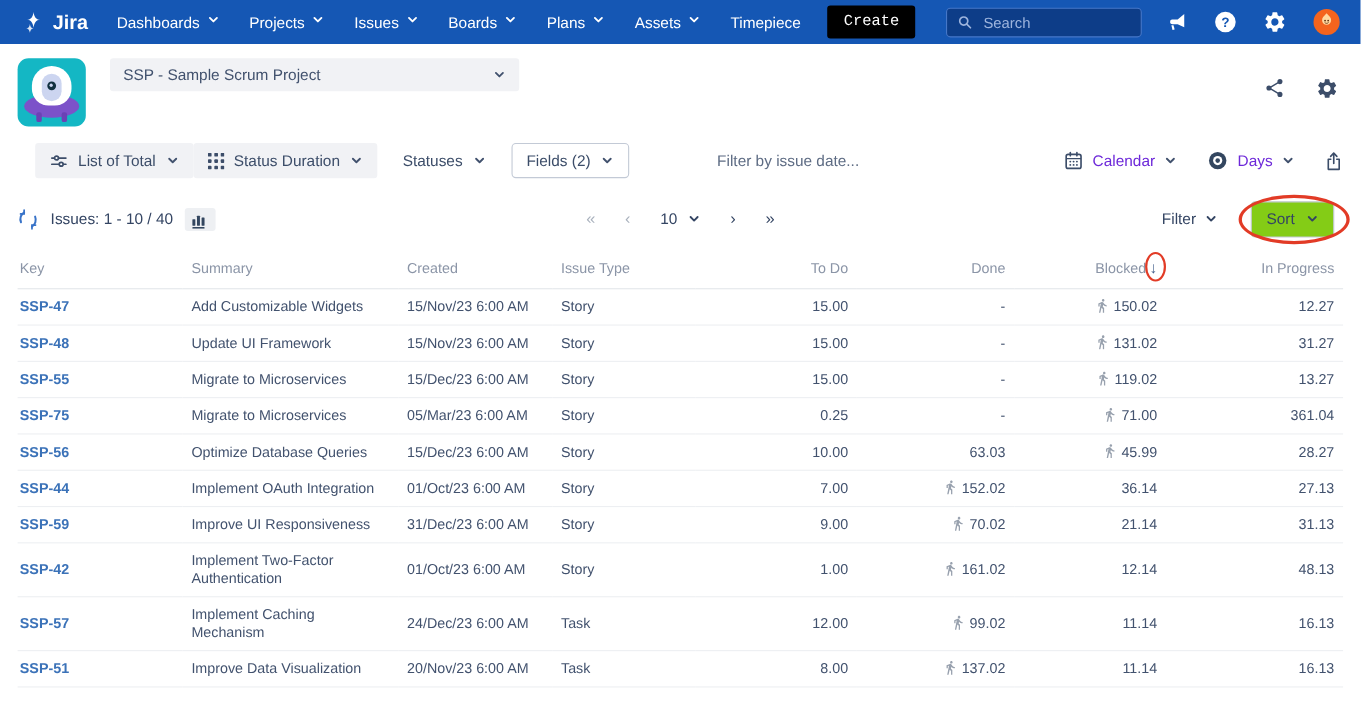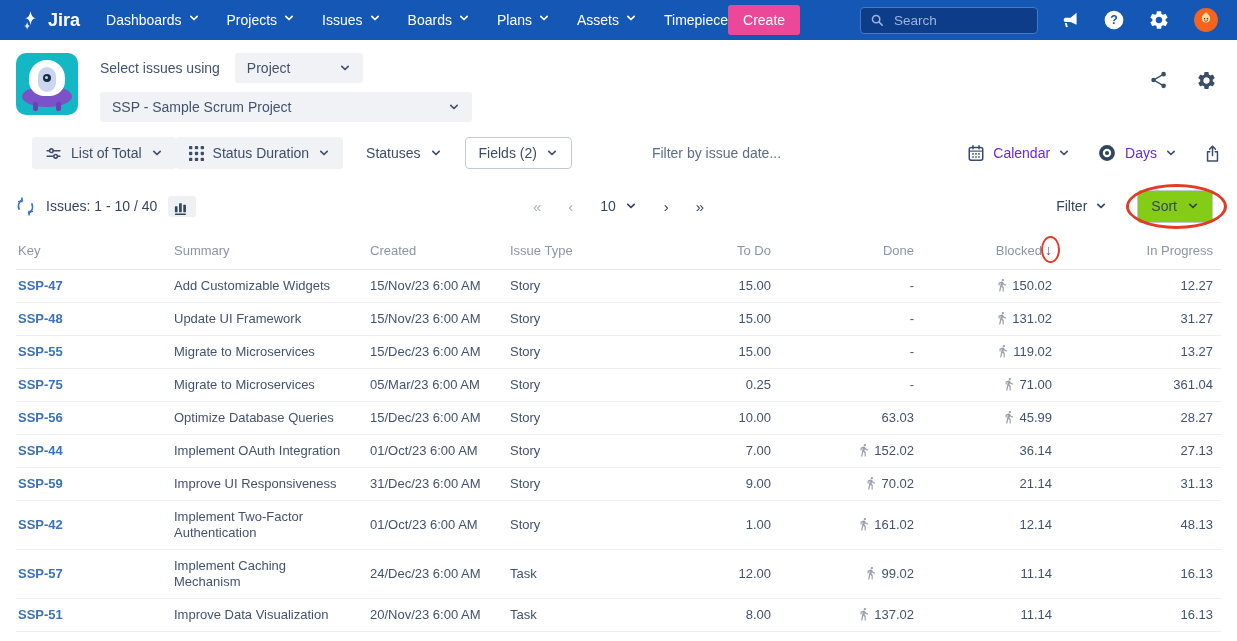--- a/index.html
+++ b/index.html
@@ -7,21 +7,21 @@
   body {
     width:1237px; height:641px; overflow:hidden;
     font-family:"Liberation Sans", sans-serif;
     background:#fff; color:#42526e;
   }
   
   .navbar { height:40px; background:#1557b4; display:flex; align-items:center; padding:0 14px; }
   .brand { display:flex; align-items:center; gap:7px; color:#fff; font-size:18px; font-weight:700; margin:0 26px 0 6px; cursor:pointer; }
   .nav-menu { display:flex; align-items:center; gap:27px; }
   .nav-item { display:flex; gap:6px; color:#fff; font-size:14px; cursor:pointer; white-space:nowrap; }
-  .create-btn { background:#ec4899; color:#fff; border:none; border-radius:3px; font-size:14px; font-weight:500; padding:7px 15px; cursor:pointer; font-family:Liberation Sans, sans-serif; }
+  .create-btn { margin-left:24px; background:#000000; color:#fff; border:none; border-radius:3px; font-size:14px; font-weight:500; padding:7px 15px; cursor:pointer; font-family:Liberation Mono, monospace; }
   .search-wrap { margin-left:auto; display:flex; align-items:center; gap:8px; background:#0d3d88; border:1px solid #4677c8; border-radius:4px; height:27px; width:178px; padding:0 9px; }
   .search-input { background:transparent; border:none; outline:none; color:#fff; font-size:13.5px; width:100%; font-family:inherit; }
   .search-input::placeholder { color:#9db4dd; }
   .nav-icons { display:flex; align-items:center; gap:23px; margin-left:21px; margin-right:4px; }
   .nav-icons > span { display:flex; cursor:pointer; }
   
   .header-row { display:flex; padding:13px 16px 2px; position:relative; }
   .app-icon { width:62px; height:62px; border-radius:10px; background:#14b7c4; position:relative; overflow:hidden; flex:none; cursor:default; }
   .ufo-saucer { position:absolute; left:6px; top:33px; width:50px; height:21px; background:#7c52c9; border-radius:50%; }
   .ufo-leg { position:absolute; top:49px; width:5px; height:9px; background:#6a42b5; border-radius:2px; }
@@ -189,31 +189,20 @@
 <div class="header-row">
   <div class="app-icon">
     <div class="ufo-saucer"></div>
     <div class="ufo-leg l"></div>
       <div class="ufo-leg r"></div>
     <div class="ufo-head"></div>
     <div class="ufo-eye"></div>
     <div class="ufo-pupil"></div>
   </div>
   <div class="header-main">
-    <div class="select-row">
-      <span class="select-label">Select issues using</span>
-      <div class="dd dd-mode">
-        <span>Project</span>
-        <span class="chev" style="display: flex;">
-            <svg width="12" height="12" viewBox="0 0 12 12" fill="none">
-              <path d="M2.8 4.3l3.2 3.2 3.2-3.2" stroke="#42526e" stroke-width="1.7" stroke-linecap="round" stroke-linejoin="round"></path>
-            </svg>
-          </span>
-      </div>
-    </div>
     <div class="dd dd-project">
       <span>SSP - Sample Scrum Project</span>
       <span class="chev" style="display: flex;">
           <svg width="12" height="12" viewBox="0 0 12 12" fill="none">
             <path d="M2.8 4.3l3.2 3.2 3.2-3.2" stroke="#42526e" stroke-width="1.7" stroke-linecap="round" stroke-linejoin="round"></path>
           </svg>
         </span>
     </div>
   </div>
   <div class="header-icons">

